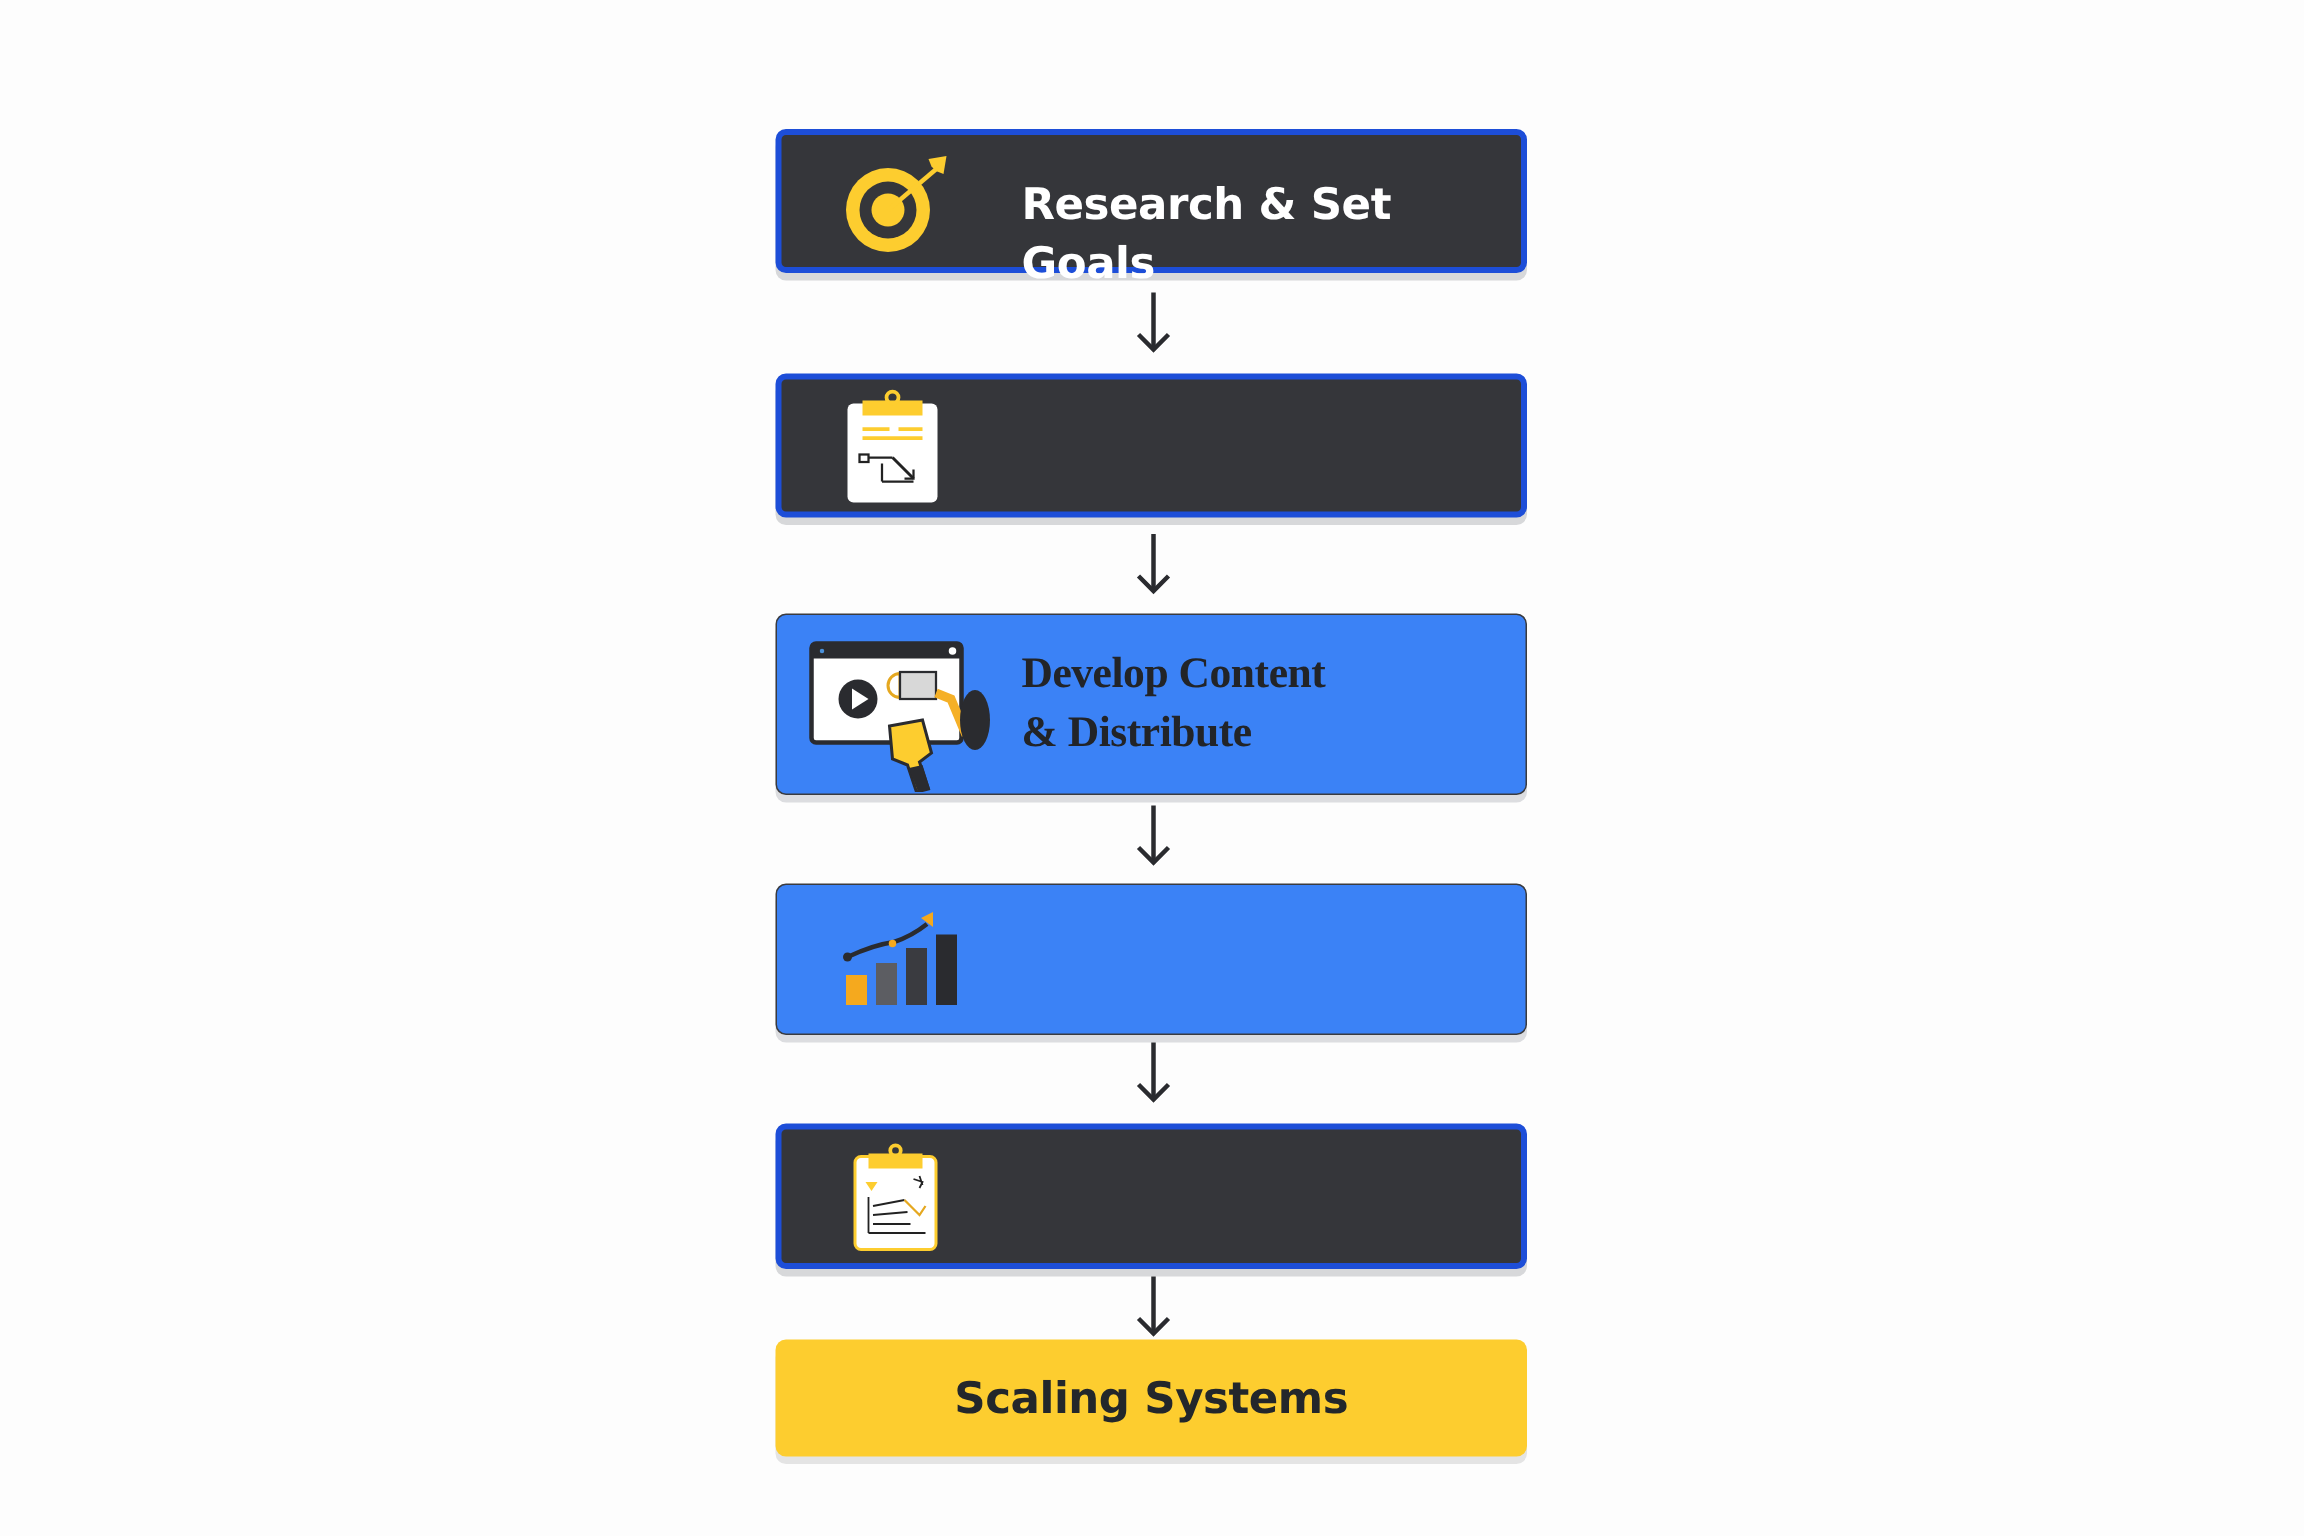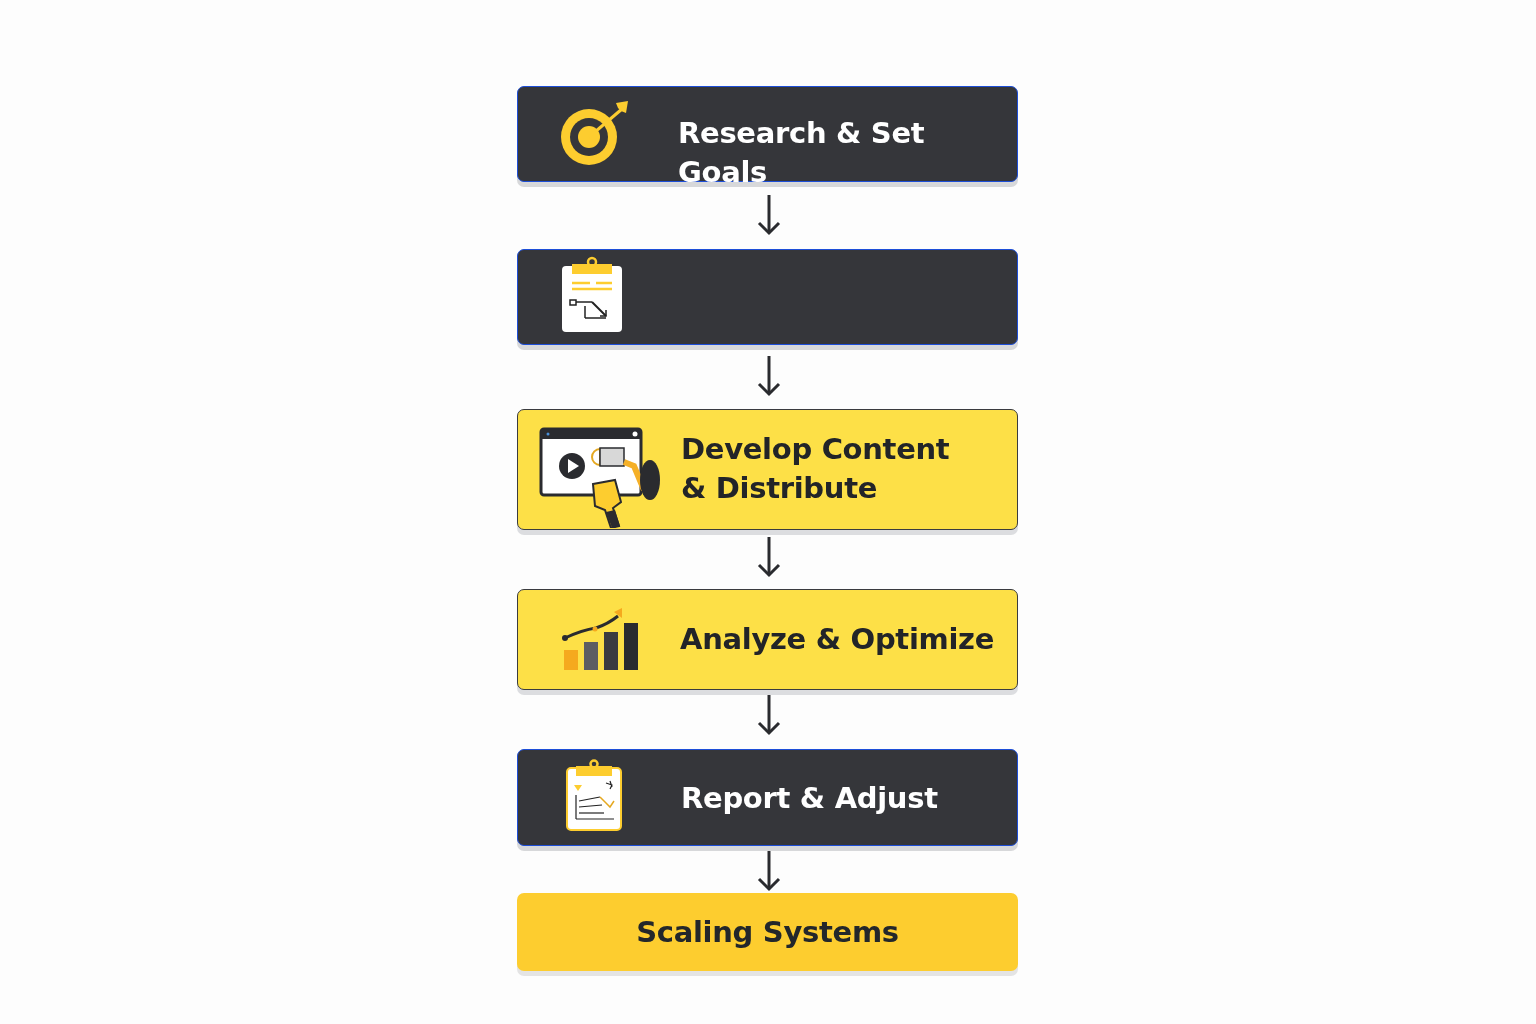--- a/index.html
+++ b/index.html
@@ -1,21 +1,21 @@
 <!DOCTYPE html>
 <html><head>
 <meta charset="utf-8">
 <style>
   html, body { margin:0; padding:0; }
   body { width:1536px; height:1024px; background:#fdfdfd; position:relative; overflow:hidden;
          font-family:"DejaVu Sans","Liberation Sans",sans-serif; }
   .step { position:absolute; left:517px; width:501px; box-sizing:border-box; border-radius:7px;
           display:flex; align-items:center; }
-  .step.dark { background:#35363a; border:1px solid #1d4ed8; box-shadow:0 5px 0 #d7d8da; color:#fff; }
-  .step.light { background:#fde047; border:1.5px solid #3a3b3f; box-shadow:0 5px 0 #dcdde0; color:#222428; }
+  .step.dark { background:#35363a; border:4px solid #1d4ed8; box-shadow:0 5px 0 #d7d8da; color:#fff; }
+  .step.light { background:#3b82f6; border:1.5px solid #3a3b3f; box-shadow:0 5px 0 #dcdde0; color:#222428;font-family:Liberation Serif, serif; }
   .step.yellow { background:#fdcd2f; border:none; box-shadow:0 5px 0 #e4e4e4; color:#23272b; justify-content:center; }
   .icon { position:absolute; }
   .label { position:absolute; font-weight:bold; font-size:29px; letter-spacing:-0.3px; line-height:39px; }
   .arrow { position:absolute; left:756px; width:26px; height:44px; }
 </style>
 </head>
 <body>
 
 <div class="step dark" style="top:86px;height:96px;">
   <svg class="icon" style="left:36px;top:12px;" width="80" height="70" viewBox="0 0 80 70">
@@ -83,21 +83,20 @@
   <svg class="icon" style="left:42px;top:18px;" width="80" height="64" viewBox="0 0 80 64">
     <rect x="4" y="42" width="14" height="20" fill="#f5a91e"></rect>
     <rect x="24" y="34" width="14" height="28" fill="#5c5d62"></rect>
     <rect x="44" y="24" width="14" height="38" fill="#3a3b40"></rect>
     <rect x="64" y="15" width="14" height="47" fill="#2a2b2f"></rect>
     <path d="M5 30 Q22 22 36 20 Q48 16 58 8" stroke="#2a2b2f" stroke-width="3" fill="none"></path>
     <circle cx="5" cy="30" r="3" fill="#2a2b2f"></circle>
     <circle cx="35" cy="21" r="2.5" fill="#f5a91e"></circle>
     <polygon points="54,4 62,0 62,10" fill="#f5a91e"></polygon>
   </svg>
-  <span class="label" style="left:162px;top:30px;">Analyze &amp; Optimize</span>
 </div>
 
 <svg class="arrow" style="top:693px;" viewBox="0 0 26 44">
   <line x1="13" y1="2" x2="13" y2="40" stroke="#2a2b2f" stroke-width="3"></line>
   <polyline points="3,30 13,40 23,30" fill="none" stroke="#2a2b2f" stroke-width="3"></polyline>
 </svg>
 
 <div class="step dark" style="top:749px;height:97px;">
   <svg class="icon" style="left:46px;top:9px;" width="60" height="74" viewBox="0 0 60 74">
     <rect x="3" y="9" width="54" height="62" rx="4" fill="#fff" stroke="#fdcd2f" stroke-width="2"></rect>
@@ -105,21 +104,20 @@
     <circle cx="30" cy="5" r="3.5" fill="none" stroke="#fdcd2f" stroke-width="2.5"></circle>
     <polygon points="10,26 18,26 14,32" fill="#fdcd2f"></polygon>
     <line x1="12" y1="36" x2="12" y2="60" stroke="#222" stroke-width="1.2"></line>
     <line x1="12" y1="60" x2="50" y2="60" stroke="#222" stroke-width="1.2"></line>
     <line x1="15" y1="42" x2="36" y2="38" stroke="#222" stroke-width="1.2"></line>
     <line x1="15" y1="48" x2="38" y2="46" stroke="#222" stroke-width="1.2"></line>
     <line x1="15" y1="54" x2="40" y2="54" stroke="#222" stroke-width="1.2"></line>
     <polyline points="36,38 42,44 46,48 50,42" fill="none" stroke="#e5a820" stroke-width="1.5"></polyline>
     <path d="M42 24 l6 2 l-2 4 M46 22 l2 6" stroke="#222" stroke-width="1.2" fill="none"></path>
   </svg>
-  <span class="label" style="left:163px;top:29px;">Report &amp; Adjust</span>
 </div>
 
 <svg class="arrow" style="top:849px;" viewBox="0 0 26 44">
   <line x1="13" y1="2" x2="13" y2="40" stroke="#2a2b2f" stroke-width="3"></line>
   <polyline points="3,30 13,40 23,30" fill="none" stroke="#2a2b2f" stroke-width="3"></polyline>
 </svg>
 
 <div class="step yellow" style="top:893px;height:78px;">
   <span class="label" style="position:static;">Scaling Systems</span>
 </div>

